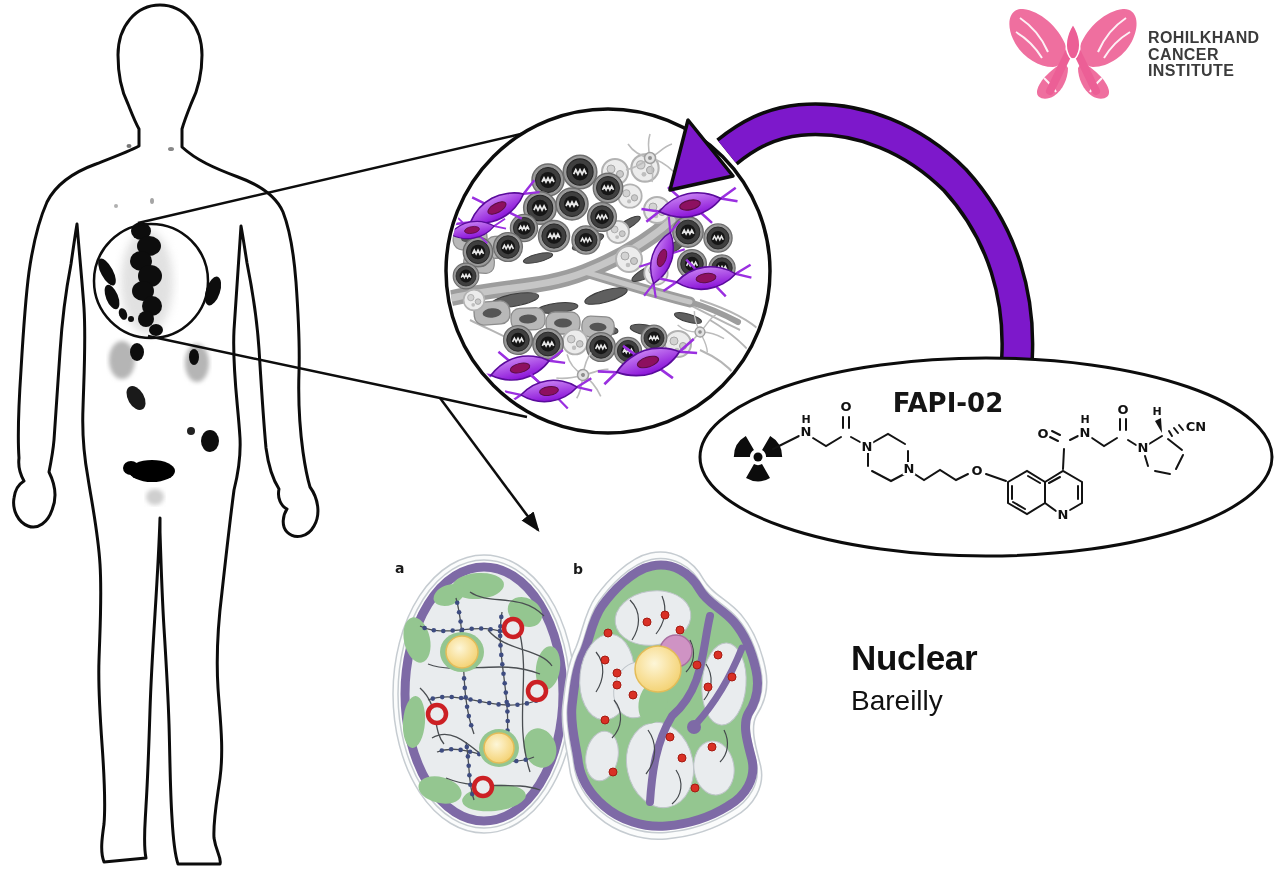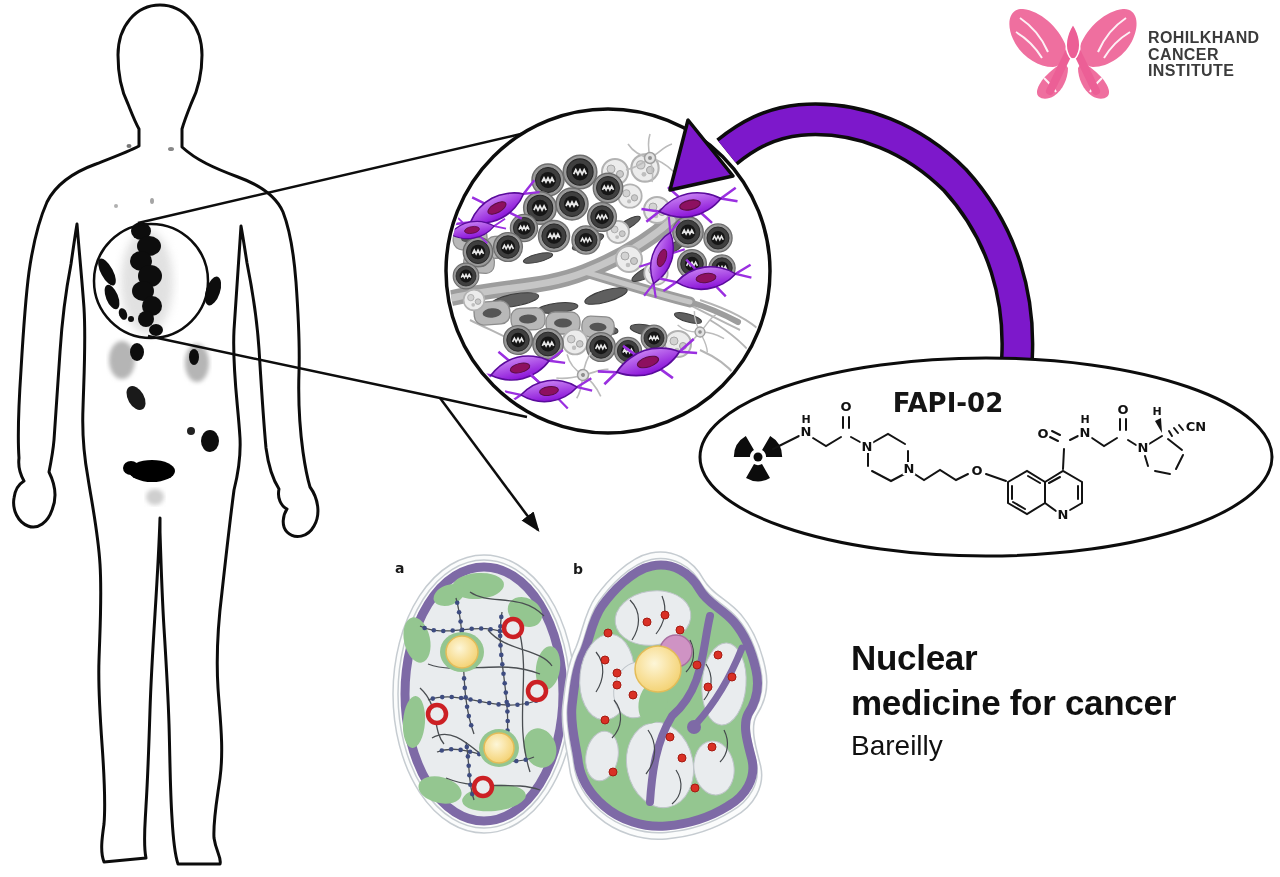--- a/index.html
+++ b/index.html
@@ -532,16 +532,15 @@
 </svg>
 
 <div class="logo-text">
   <div>ROHILKHAND</div>
   <div>CANCER</div>
   <div>INSTITUTE</div>
 </div>
 
 <div class="caption">
   <div class="big">Nuclear</div>
-  <div class="big">medicine for cancer</div>
   <div class="small">Bareilly</div>
 </div>
 </div>
 
 </body></html>

